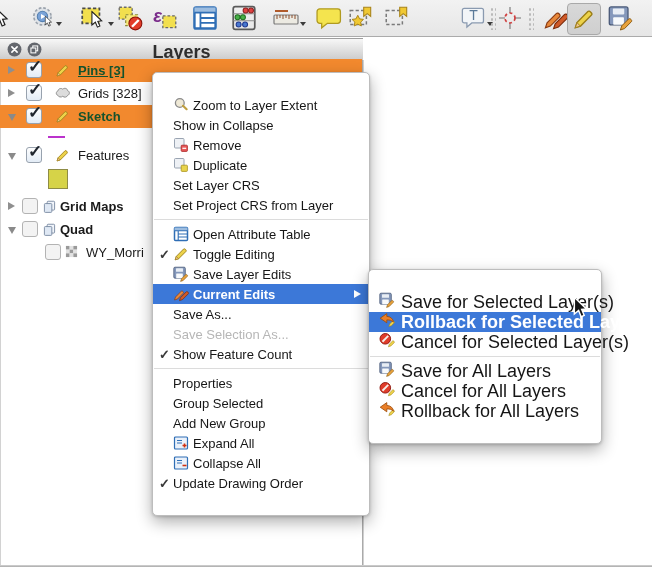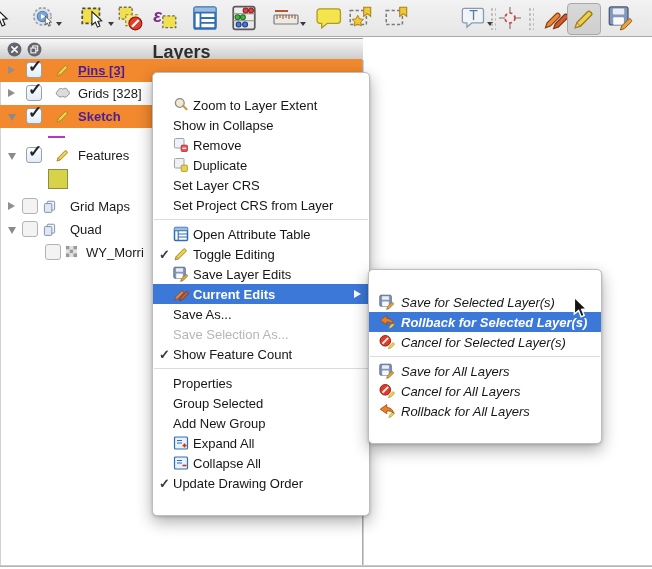--- a/index.html
+++ b/index.html
@@ -35,43 +35,43 @@
   .trow.sel{background:#f2892e;}
   .tri{position:absolute;left:8px;top:7px;width:0;height:0;}
   .tri-r{border-left:7px solid #8f8f8f;border-top:4.5px solid transparent;border-bottom:4.5px solid transparent;}
   .tri-d{top:9px;border-top:7px solid #8a8a8a;border-left:4.5px solid transparent;border-right:4.5px solid transparent;}
   .cb{position:absolute;left:26px;top:3px;width:14px;height:14px;border:1px solid #98a2ae;border-radius:3px;
       background:linear-gradient(#fefefe,#e3ecf6);}
   .cb.off{background:#f3f3f3;border-color:#b3b3b3;}
   .cb.on::before{content:"\2713";position:absolute;left:1px;top:-7px;font-size:17px;font-weight:bold;color:#20262e;}
   .lic{position:absolute;left:55px;top:4px;}
   .trow .lbl{position:absolute;left:78px;top:4px;font-size:13px;color:#1a1a1a;white-space:nowrap;}
-  .trow.sel .lbl{color:#4c1d95;font-weight:700;}
+  .trow.sel .lbl{color:#14532d;font-weight:700;}
   .lbl.u{text-decoration:underline;}
-  .trow.g .cb{left:22px;} .trow.g .lic{left:43px;top:5px;} .trow.g .lbl{left:70px;font-weight:400;text-align:right;}
+  .trow.g .cb{left:22px;} .trow.g .lic{left:43px;top:5px;} .trow.g .lbl{left:60px;font-weight:700;text-align:right;}
   .trow.child .cb{left:45px;} .trow.child .lic{left:65px;} .trow.child .lbl{left:86px;font-weight:400;}
   .sw-line{position:absolute;left:48px;top:136px;width:17px;height:2px;background:#bb33cc;}
   .sw-fill{position:absolute;left:48px;top:169px;width:18px;height:18px;background:#d6d348;border:1px solid #8e8c45;}
 
   
   .menu{position:absolute;background:#fff;border:1px solid #bdbdbd;border-radius:5px;
         box-shadow:0 6px 16px rgba(0,0,0,.32), 0 1px 3px rgba(0,0,0,.18);padding:22px 0;}
   #ctxmenu{left:152px;top:72px;width:216px;}
   #submenu{left:368px;top:269px;width:232px;}
   .mi{height:20px;display:flex;align-items:center;padding:0 8px 0 6px;font-size:13px;color:#161616;white-space:nowrap;}
   .mi .chkcol{width:14px;flex:none;}
   .mi .chkcol.on::before{content:"\2713";font-size:13px;font-weight:600;color:#3a3a3a;}
   .mi .ic{width:16px;height:16px;flex:none;margin-right:4px;}
   .mi .lbl{flex:1;overflow:hidden;}
   .mi.hl{background:#3c78d8;color:#fff;font-weight:700;}
   .mi.dis{color:#b6b6b6;}
   .subarr{width:0;height:0;border-left:7px solid #fff;border-top:4.5px solid transparent;
           border-bottom:4.5px solid transparent;margin-left:auto;}
   .msep{height:1px;background:#dcdcdc;margin:4px 1px;}
-  .smi{height:20px;display:flex;align-items:center;padding:0 10px;font-size:13px;color:#161616;white-space:nowrap;font-style:italic;}
+  .smi{height:20px;display:flex;padding:0 10px;font-size:18px;color:#161616;white-space:nowrap;}
   .smi .ic{width:16px;height:16px;flex:none;margin-right:6px;}
   .smi.hl{background:#3c78d8;color:#fff;font-weight:700;}
 
   .cursor{position:absolute;left:572px;top:296px;}
   svg{display:block;}
 </style>
 </head>
 <body>
 
 <svg width="0" height="0" style="position:absolute">

